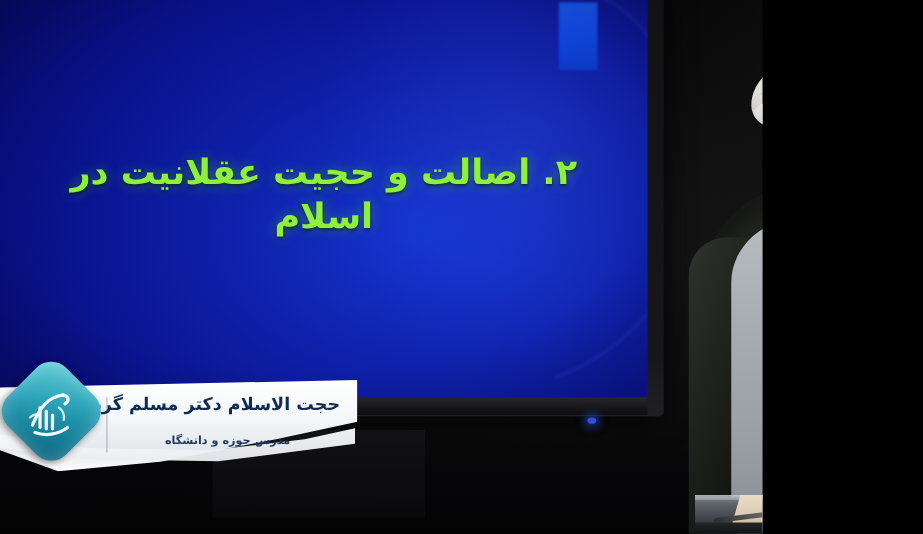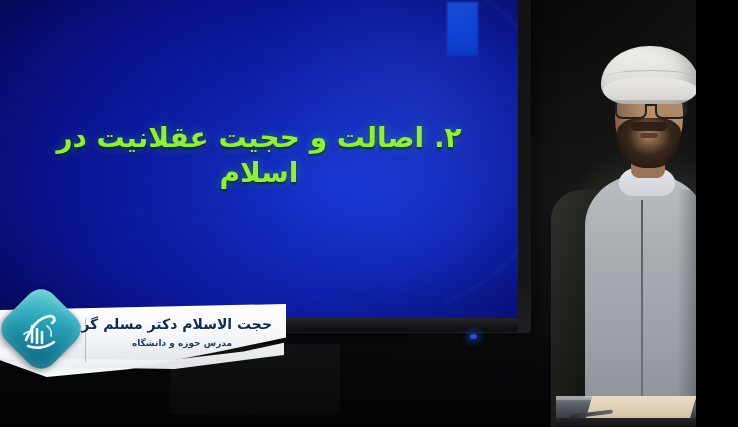--- a/index.html
+++ b/index.html
@@ -5,21 +5,21 @@
   html, body {
     margin: 0;
     padding: 0;
     background: #000;
   }
   body {
     font-family: "DejaVu Sans", "Liberation Sans", sans-serif;
   }
   #stage {
     position: relative;
-    width: 696px;
+    width: 610px;
     height: 427px;
     overflow: hidden;
     background: #000000;
   }
 
   
   .studio-bg {
     position: absolute;
     inset: 0;
     background:
@@ -409,21 +409,21 @@
   }
   .lt-name {
     color: #0f2b52;
     font-size: 14px;
     font-weight: bold;
     letter-spacing: 0px;
     text-shadow: 0 1px 0 rgba(255,255,255,0.7);
     white-space: nowrap;
   }
   .lt-role {
-    margin-top: 6px;
+    margin-top: 16px;
     color: #1d3a5e;
     font-size: 9px;
     font-weight: bold;
     white-space: nowrap;
   }
   .lt-badge {
     position: absolute;
     left: 14px;
     top: 0px;
     width: 66px;

